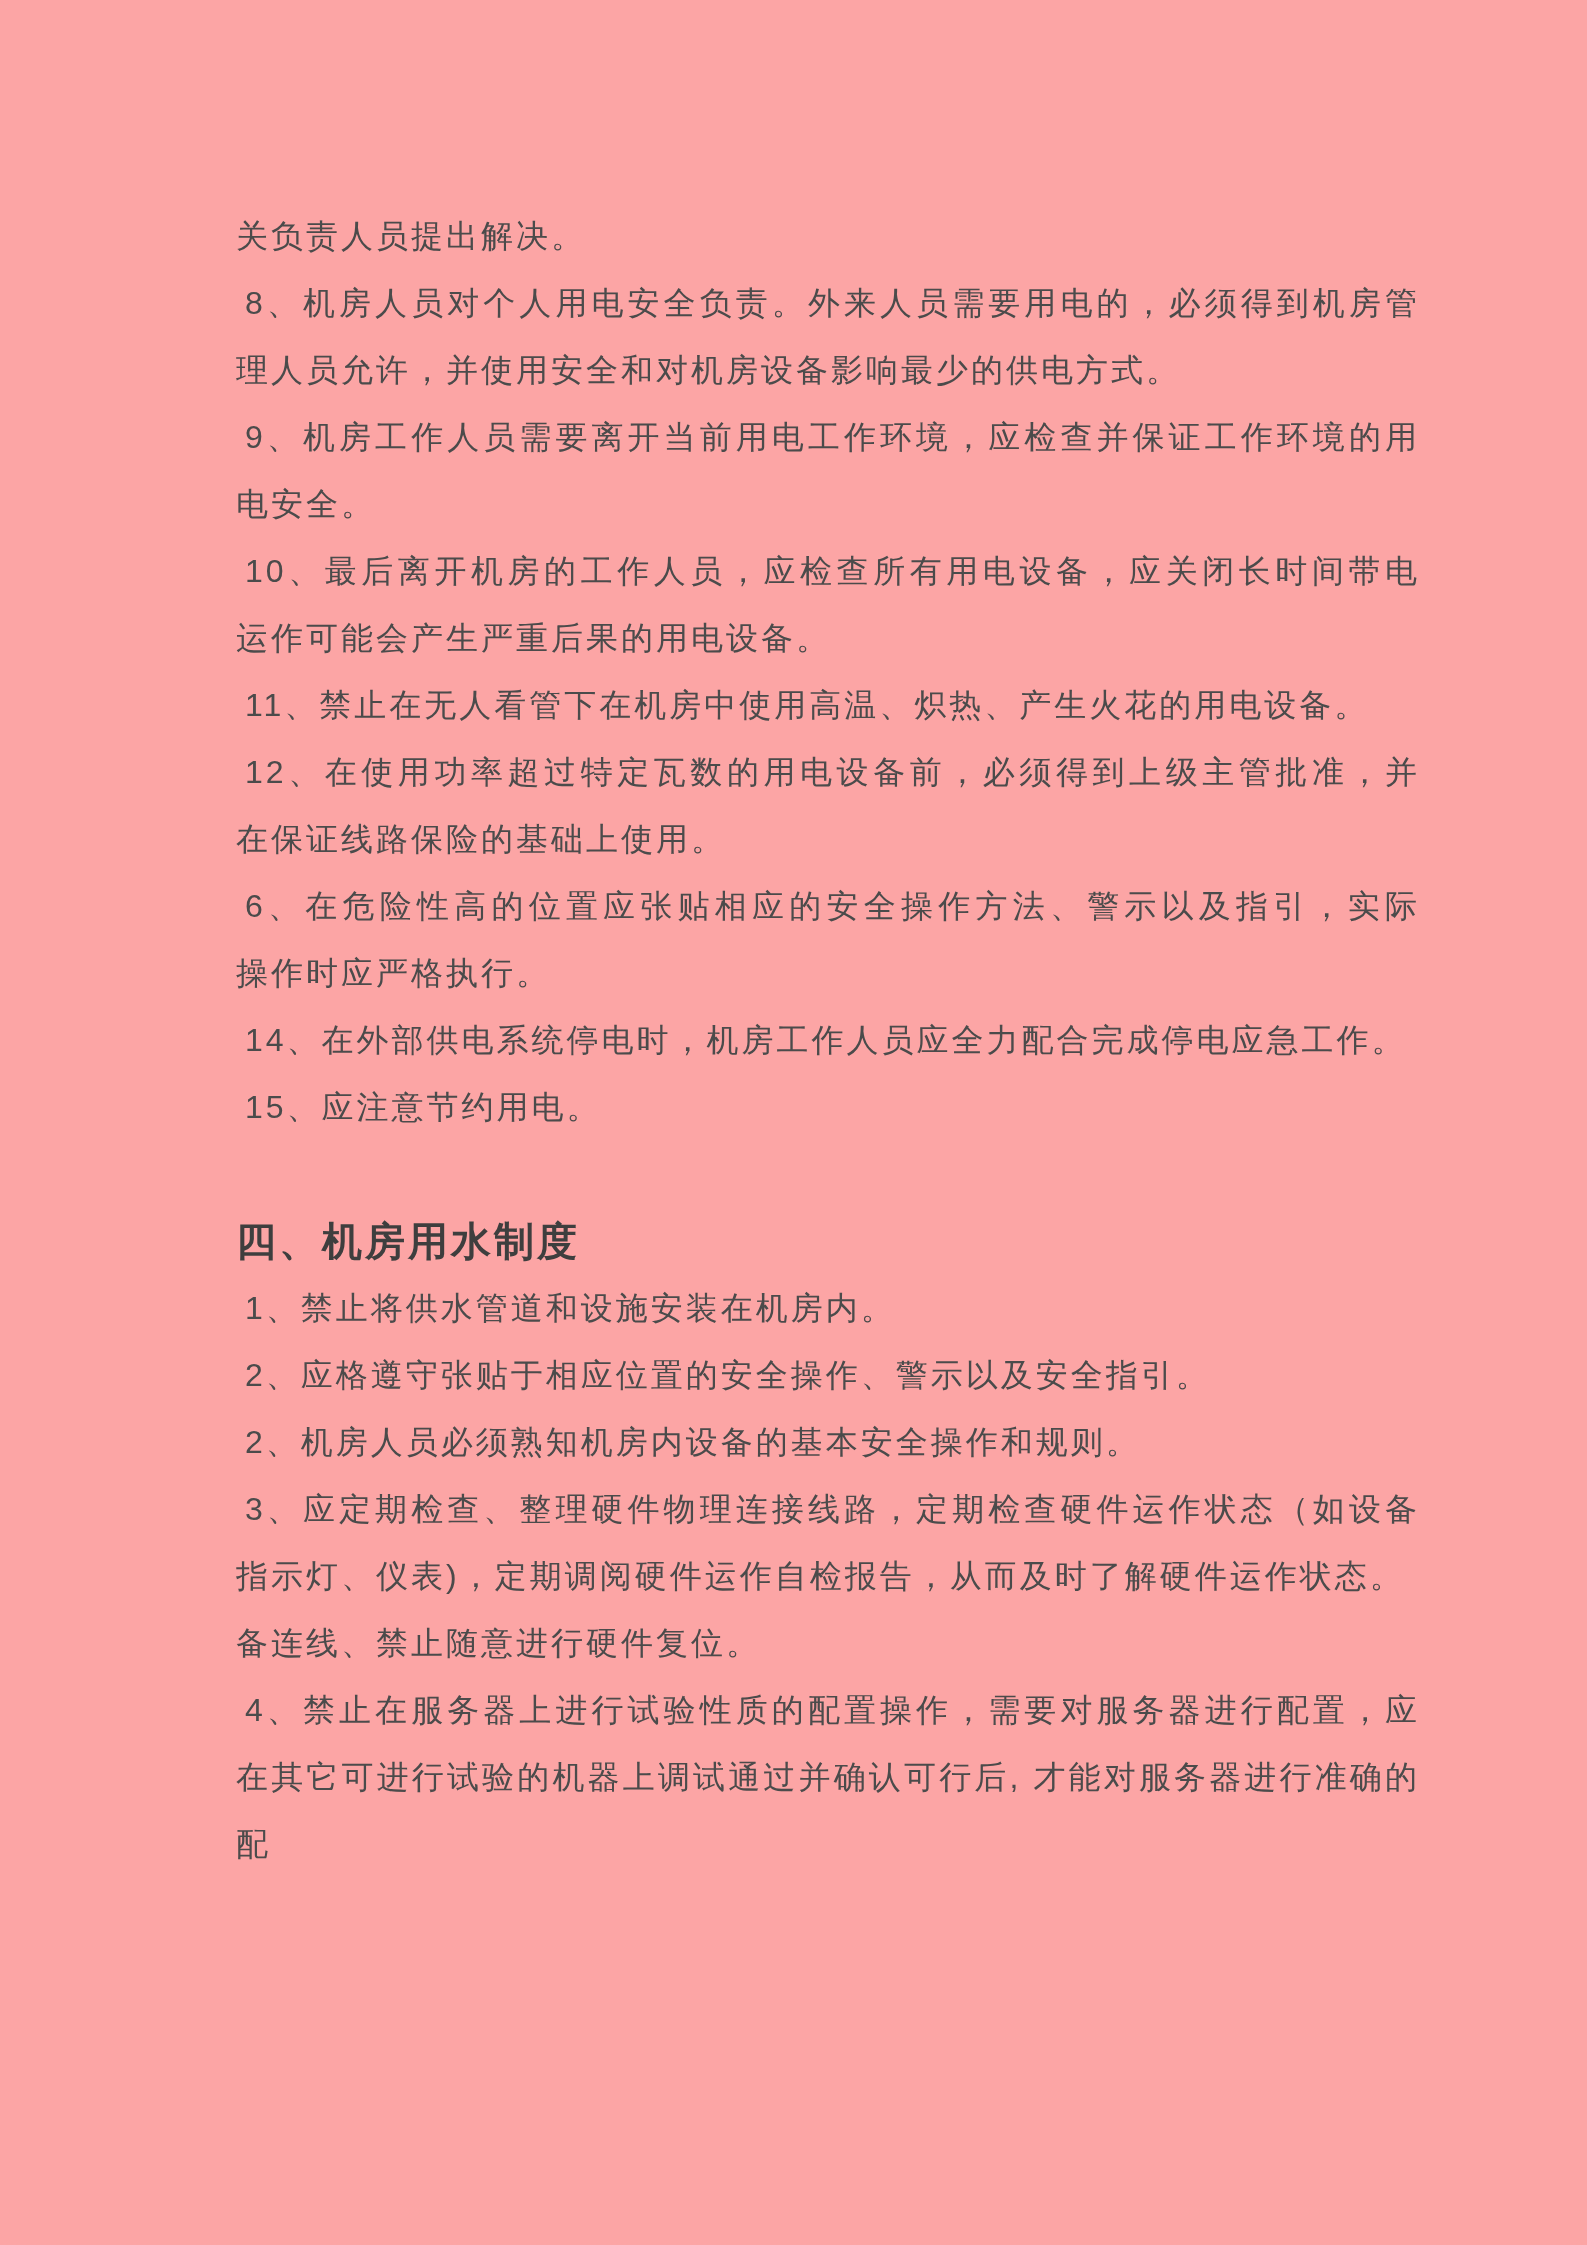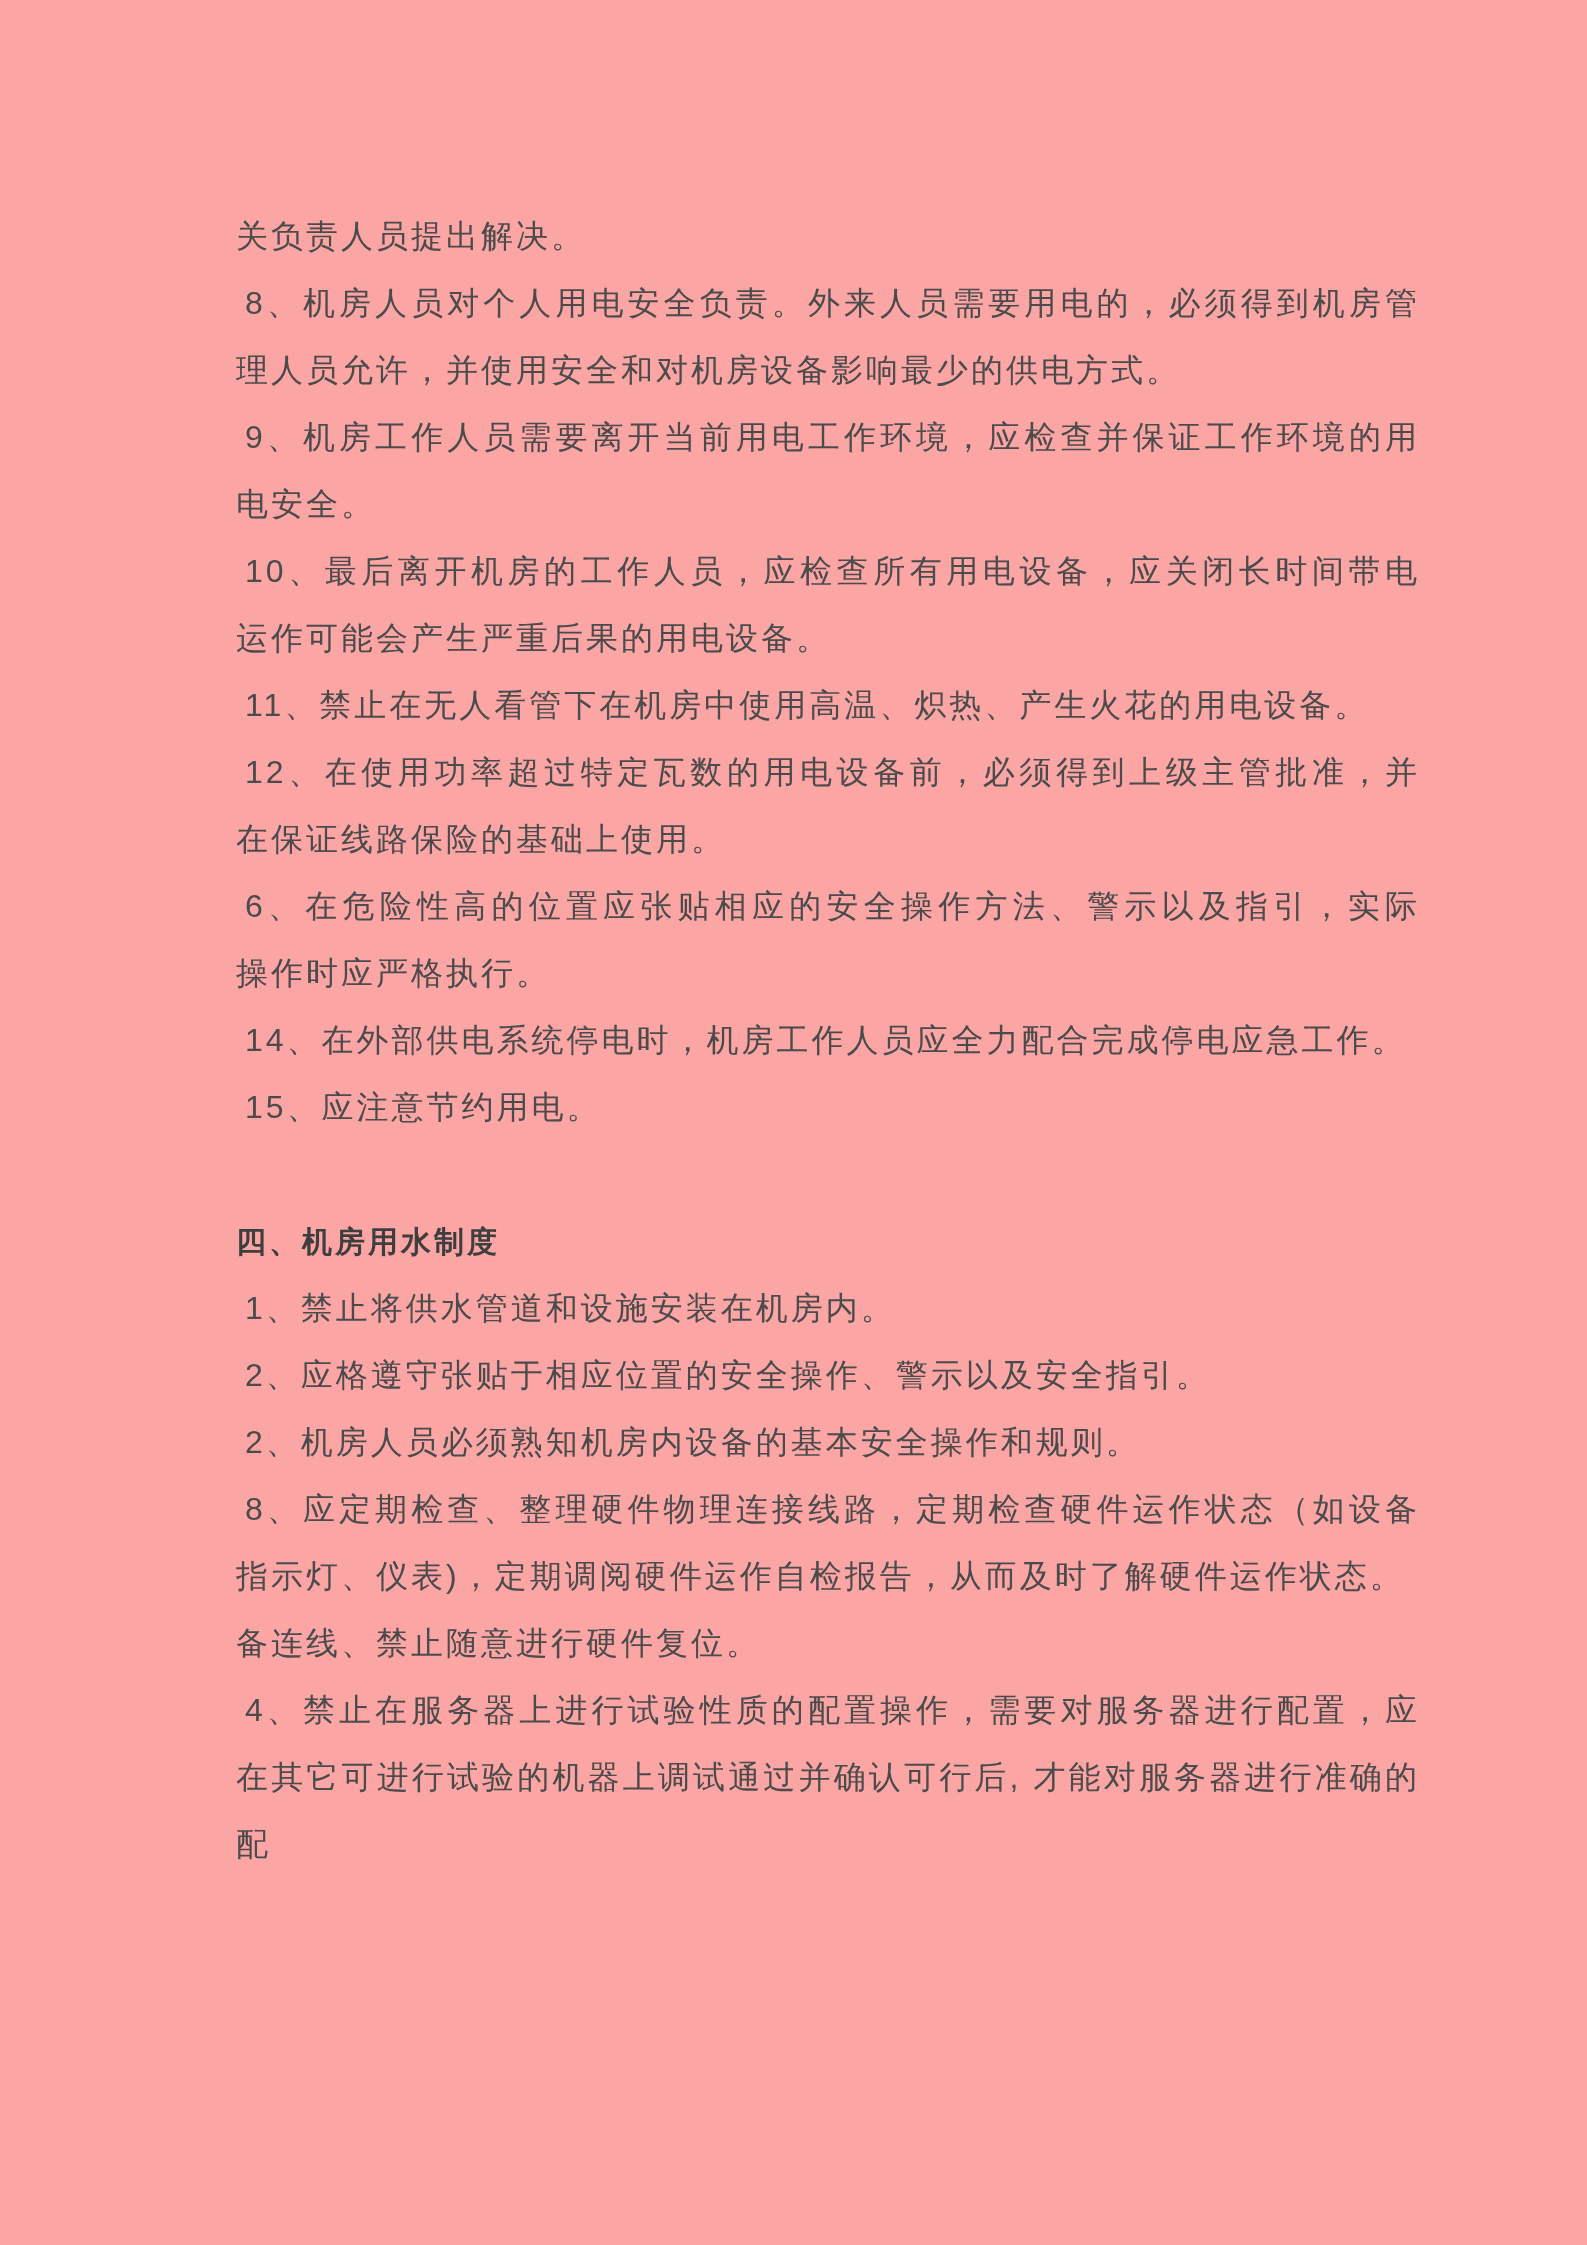--- a/index.html
+++ b/index.html
@@ -33,21 +33,21 @@
   }
   .line.just {
     white-space: normal;
     text-align: justify;
     text-align-last: justify;
   }
   .line.indent {
     text-indent: 9px;
   }
   .heading {
-    font-size: 30px;
+    font-size: 40px;
     line-height: 67px;
     margin-top: 67px;
     font-weight: bold;
     color: #3e3e3e;
     letter-spacing: 3px;
     white-space: nowrap;
   }
 </style>
 </head>
 <body>
@@ -90,21 +90,21 @@
       <div class="para">
         <div class="line indent">1、禁止将供水管道和设施安装在机房内。</div>
       </div>
       <div class="para">
         <div class="line indent">2、应格遵守张贴于相应位置的安全操作、警示以及安全指引。</div>
       </div>
       <div class="para">
         <div class="line indent">2、机房人员必须熟知机房内设备的基本安全操作和规则。</div>
       </div>
       <div class="para">
-        <div class="line just indent">8、应定期检查、整理硬件物理连接线路，定期检查硬件运作状态（如设备</div>
+        <div class="line just indent">3、应定期检查、整理硬件物理连接线路，定期检查硬件运作状态（如设备</div>
         <div class="line">指示灯、仪表)，定期调阅硬件运作自检报告，从而及时了解硬件运作状态。</div>
       </div>
       <div class="para">
         <div class="line">备连线、禁止随意进行硬件复位。</div>
       </div>
       <div class="para">
         <div class="line just indent">4、禁止在服务器上进行试验性质的配置操作，需要对服务器进行配置，应</div>
         <div class="line just">在其它可进行试验的机器上调试通过并确认可行后, 才能对服务器进行准确的配</div>
       </div>
     </div>

